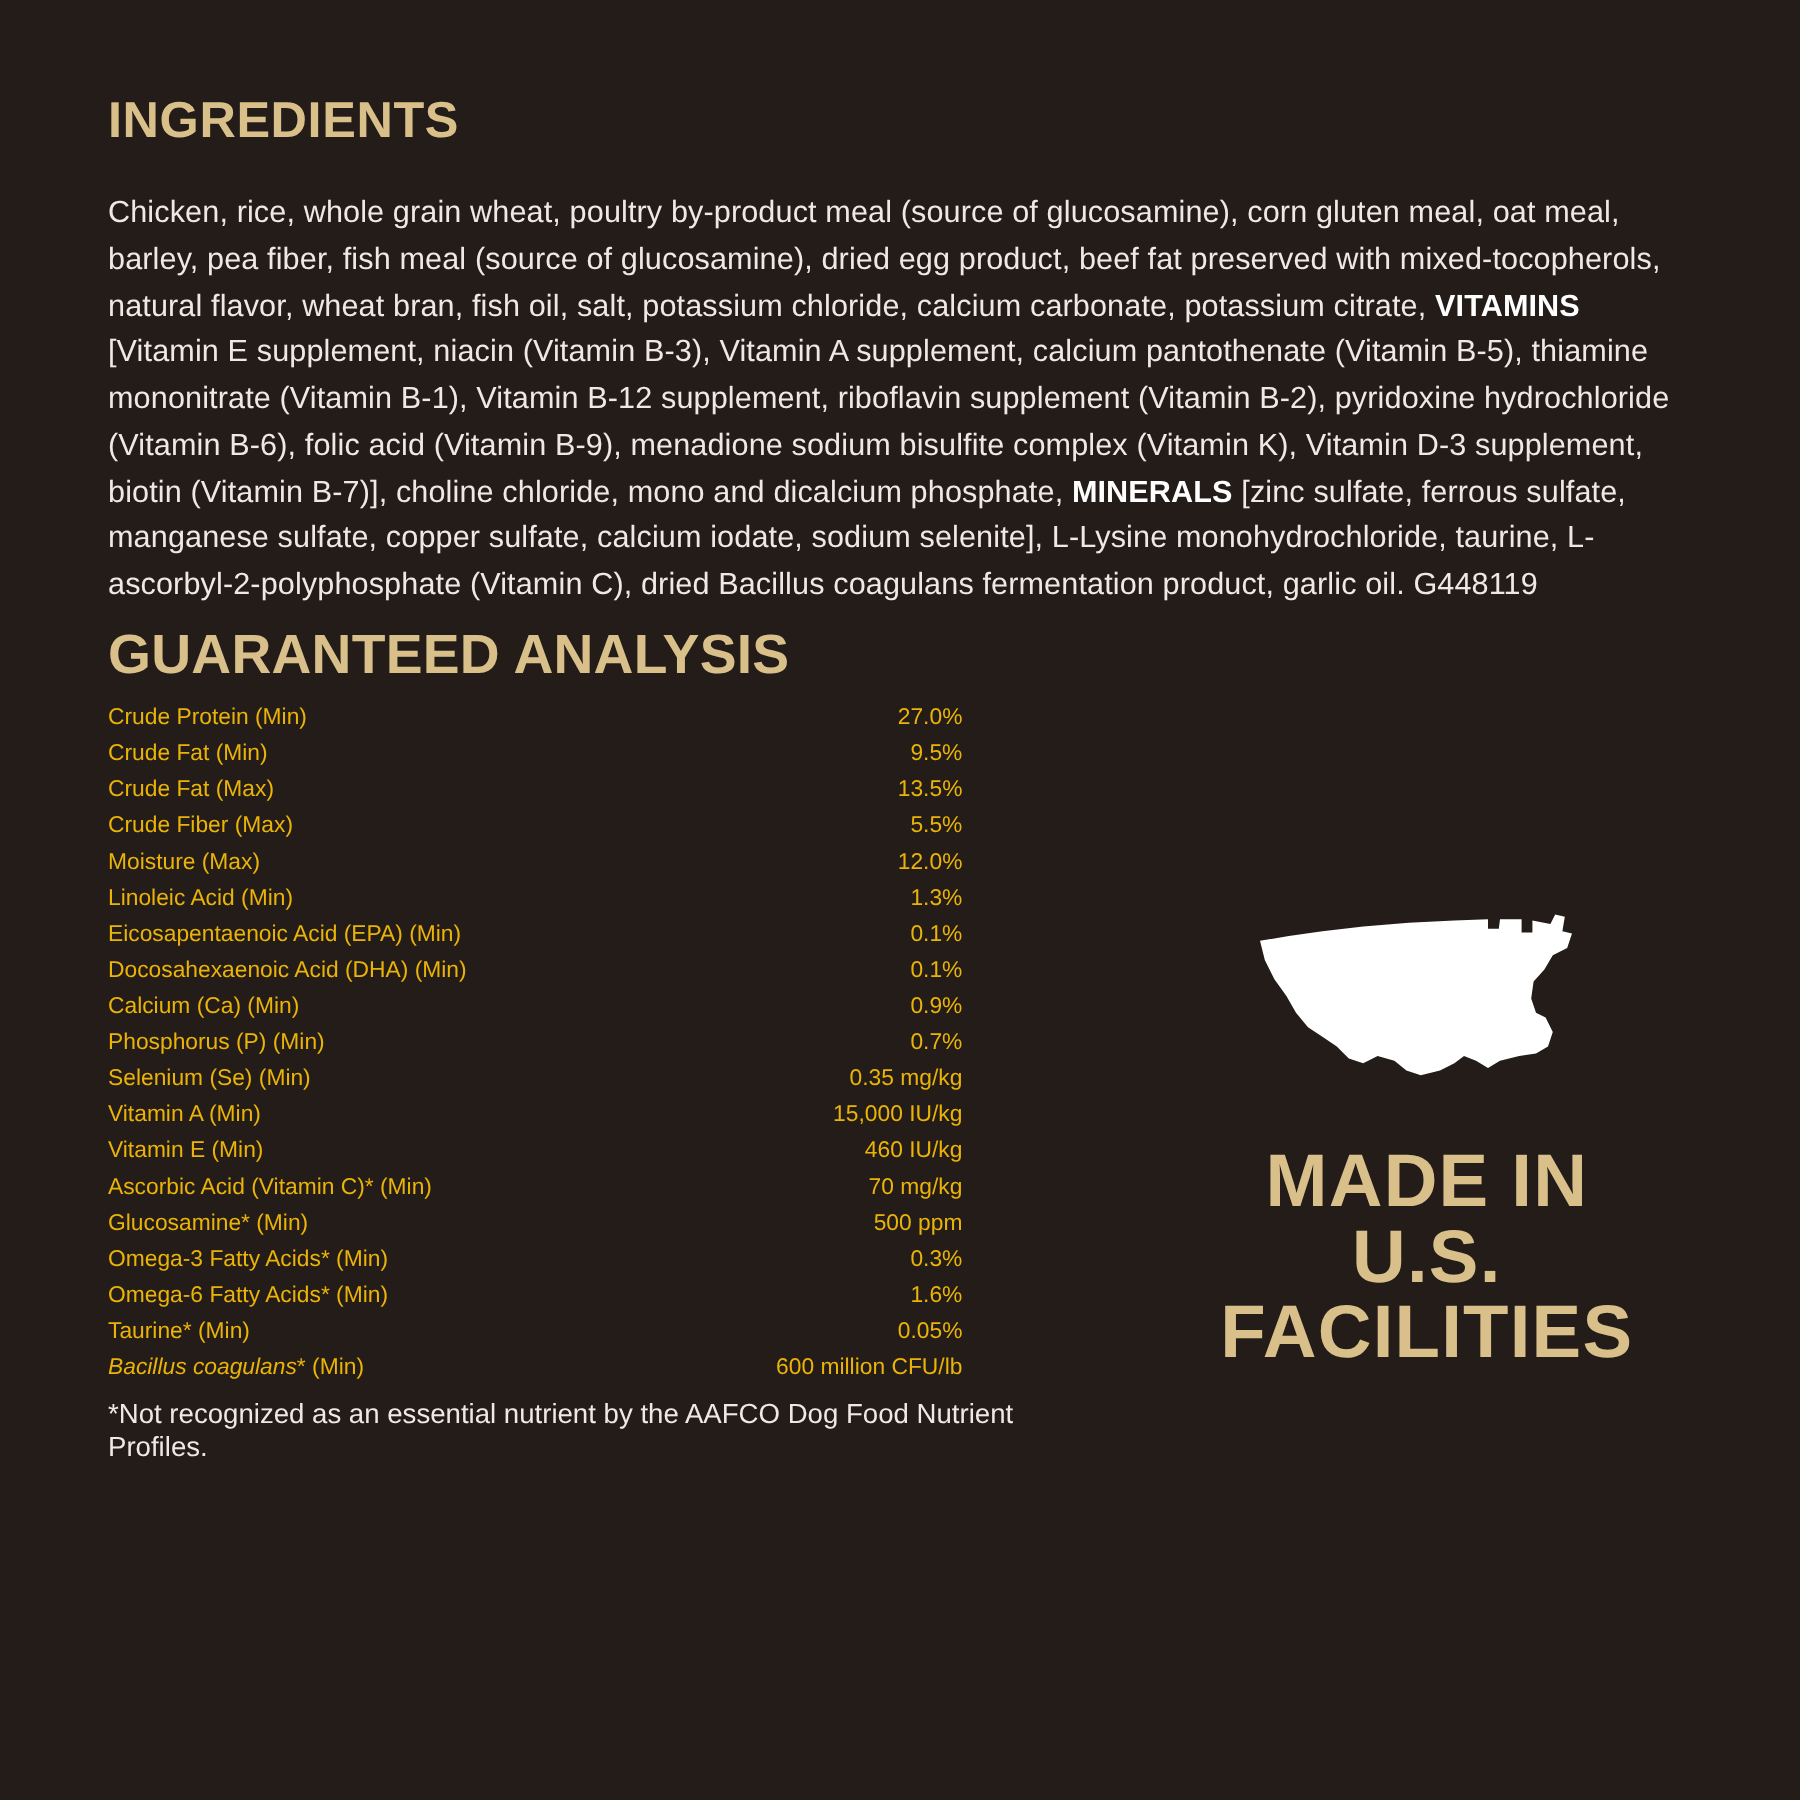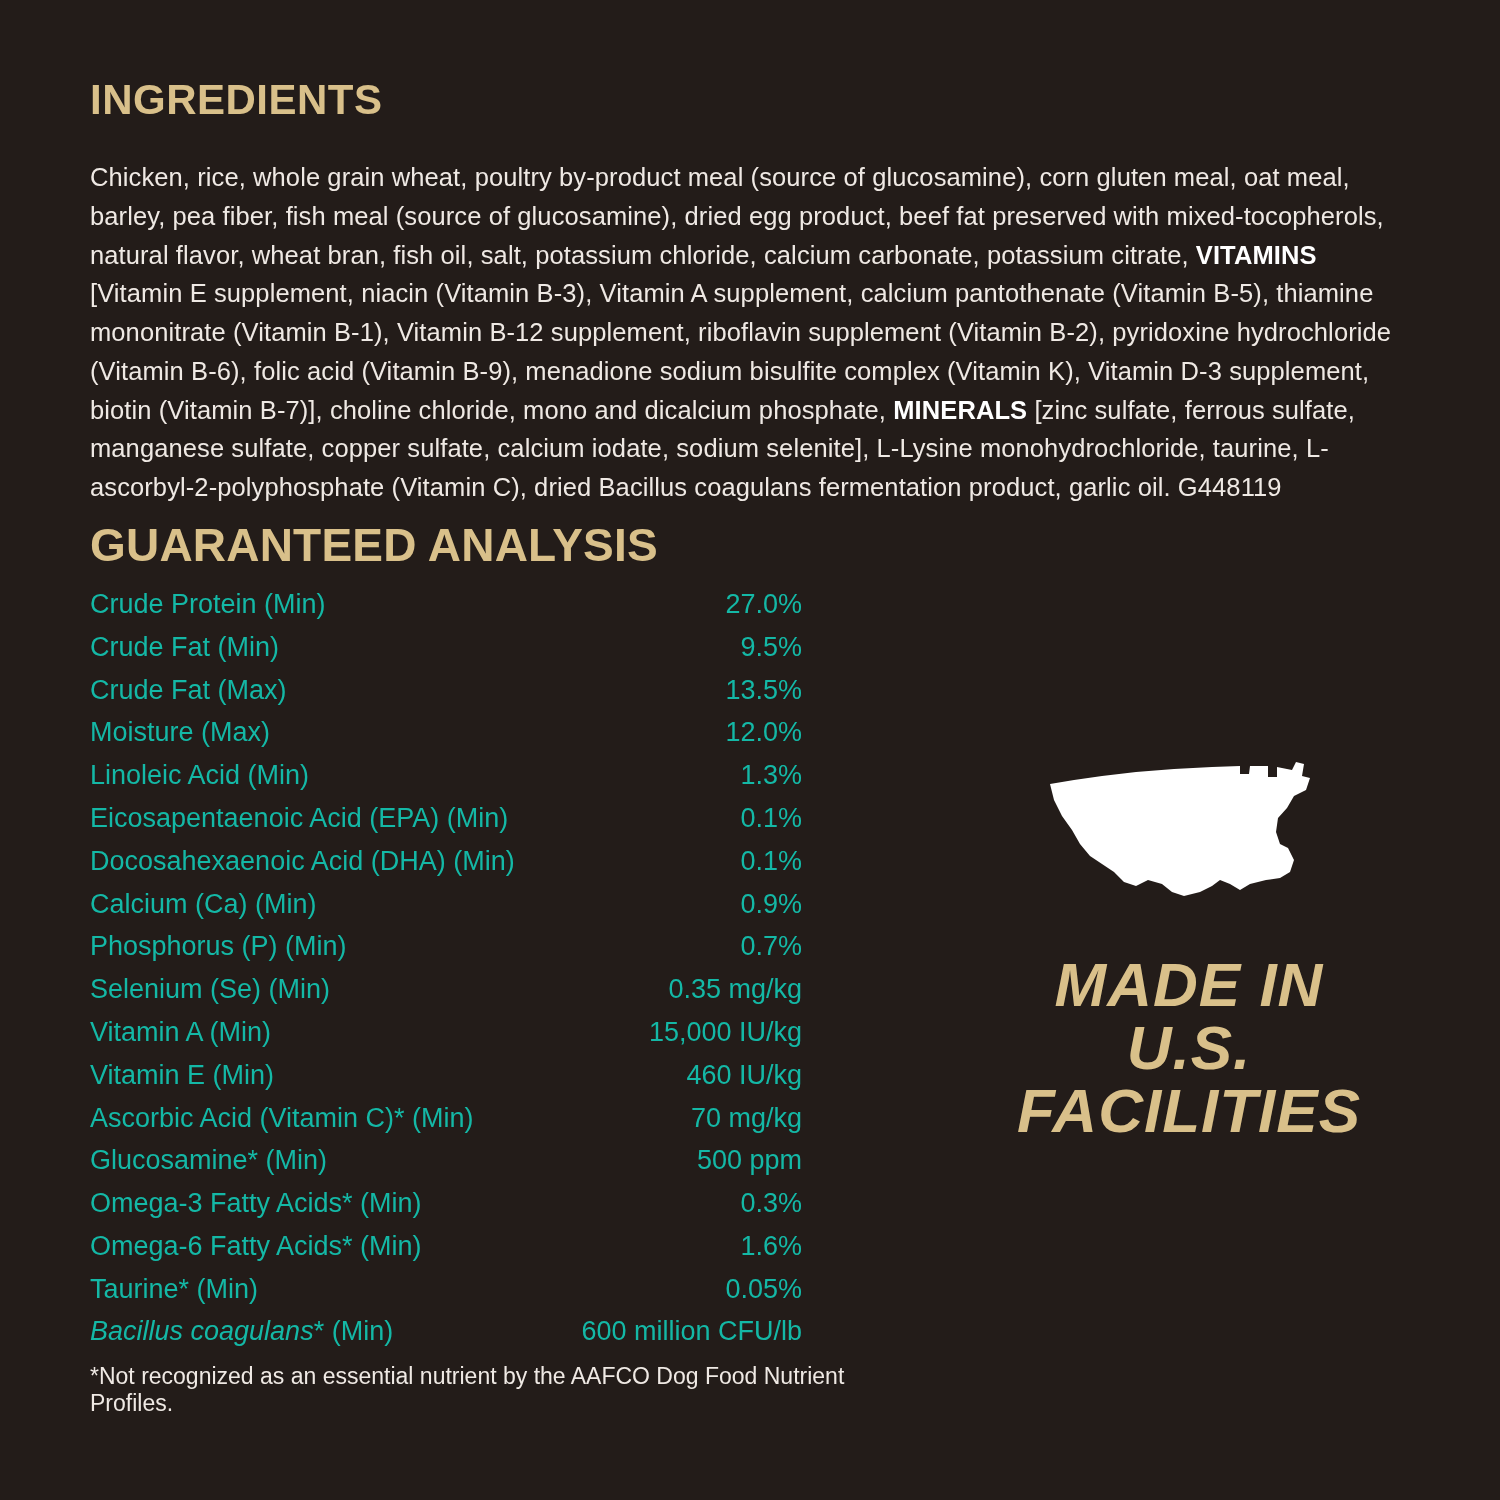--- a/index.html
+++ b/index.html
@@ -36,22 +36,22 @@
     margin-top:36px;
   }
   .ingredients-body b { font-weight:700; color:#ffffff; }
 
   .ga-table {
     width:712px;
     border-collapse:collapse;
     margin-top:2px;
   }
   .ga-table td {
-    color:#14b8a6;
-    font-size:27px;
+    color:#eab308;
+    font-size:19px;
     line-height:1.585;
     padding:0;
     vertical-align:baseline;
     white-space:nowrap;
   }
   .ga-table td.val { text-align:right; }
   .ga-table td.lbl em { font-style:italic; }
 
   .footnote {
     color:#efe9e4;
@@ -67,21 +67,20 @@
     width:430px;
     text-align:center;
   }
   .us-map { display:block; margin:0 auto 18px auto; }
   .made-in-text {
     color:#d9c08a;
     font-weight:700;
     font-size:62px;
     line-height:1.02;
     letter-spacing:1px;
-    font-style:italic;
   }
   .made-in-text div { white-space:nowrap; }
 </style>
 </head>
 <body>
 
 <div class="page">
 
   <h2 class="section-title" id="ingredients-title">INGREDIENTS</h2>
 
@@ -97,20 +96,24 @@
           <td class="lbl">Crude Protein (Min)</td>
           <td class="val">27.0%</td>
         </tr>
         <tr>
           <td class="lbl">Crude Fat (Min)</td>
           <td class="val">9.5%</td>
         </tr>
         <tr>
           <td class="lbl">Crude Fat (Max)</td>
           <td class="val">13.5%</td>
+        </tr>
+        <tr>
+          <td class="lbl">Crude Fiber (Max)</td>
+          <td class="val">5.5%</td>
         </tr>
         <tr>
           <td class="lbl">Moisture (Max)</td>
           <td class="val">12.0%</td>
         </tr>
         <tr>
           <td class="lbl">Linoleic Acid (Min)</td>
           <td class="val">1.3%</td>
         </tr>
         <tr>

